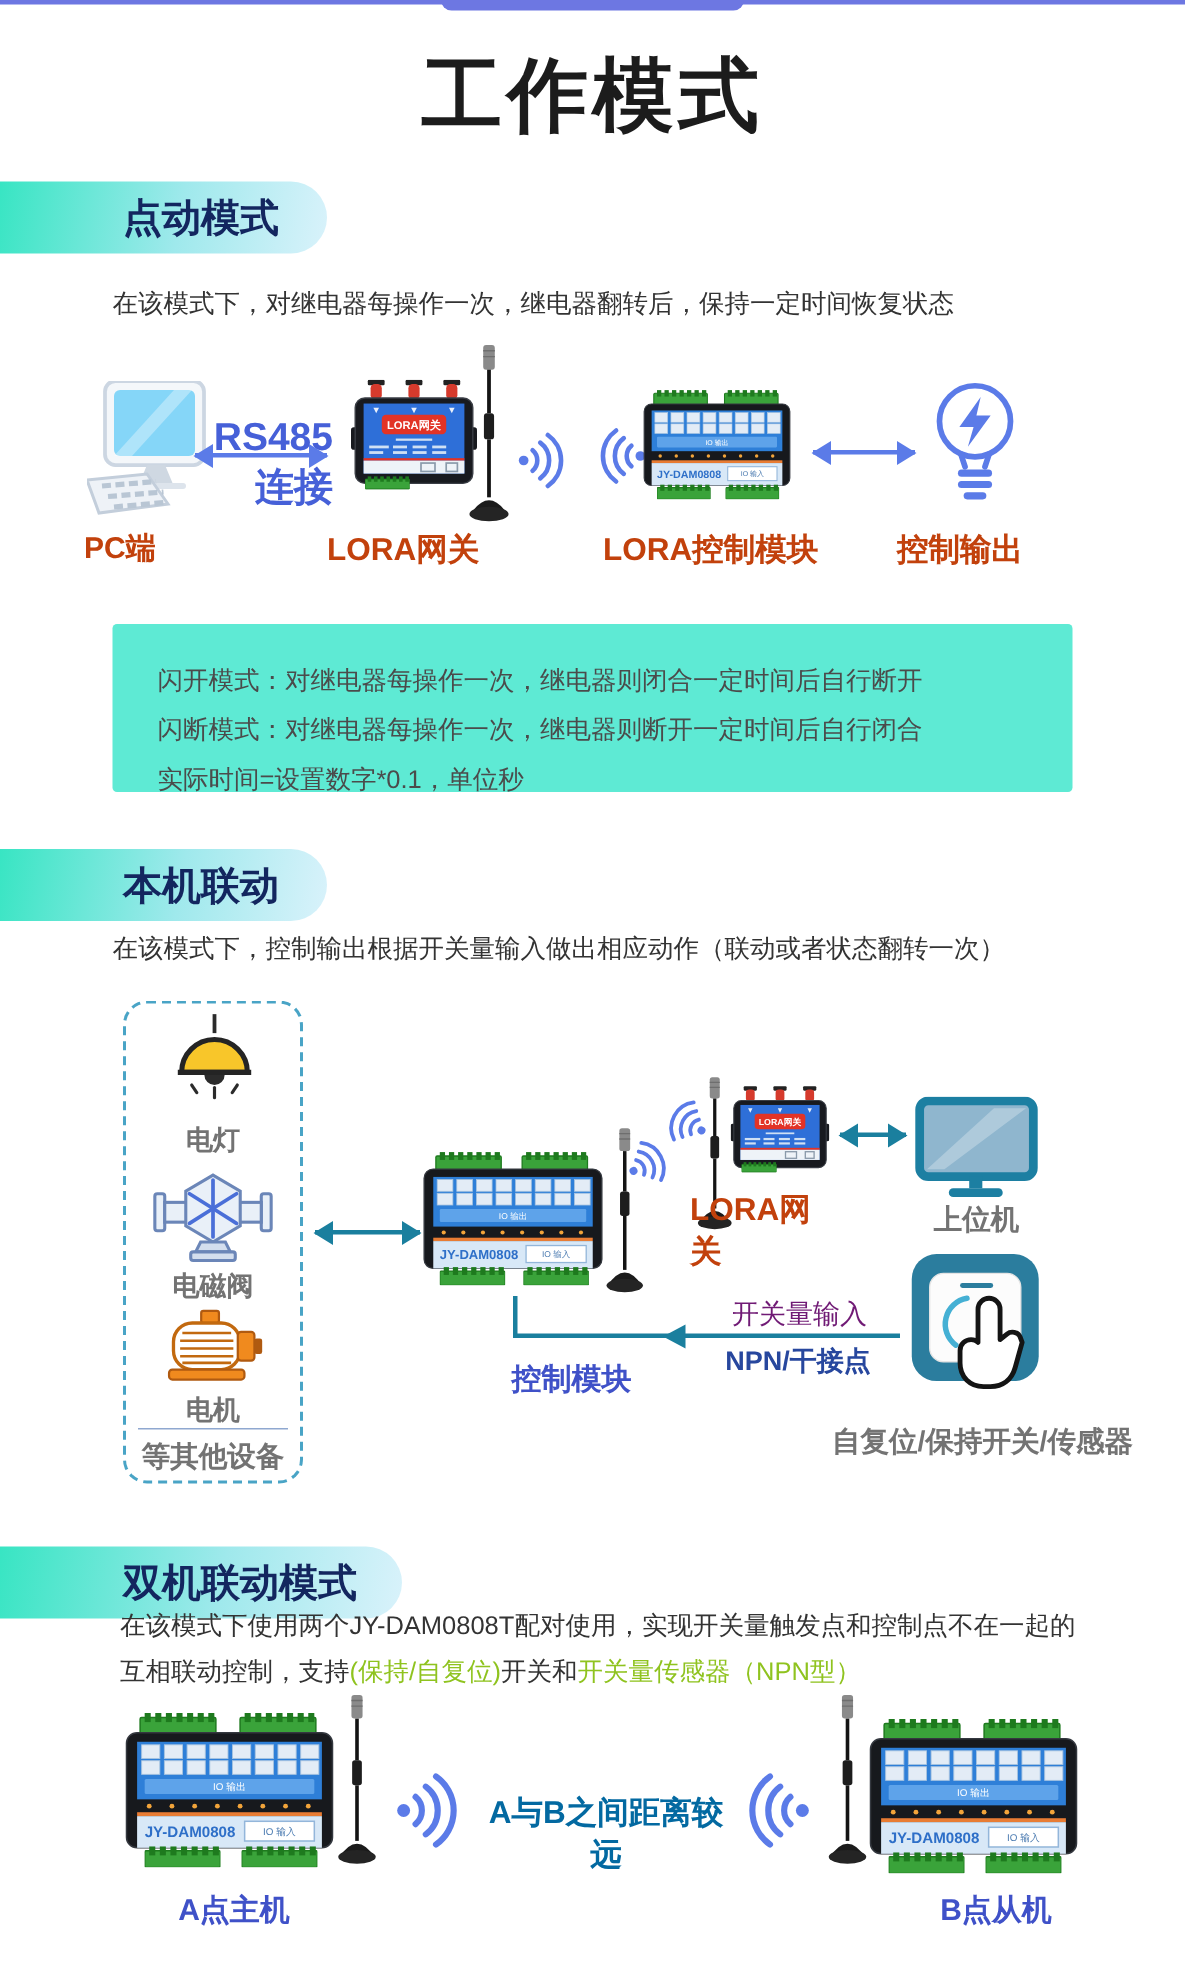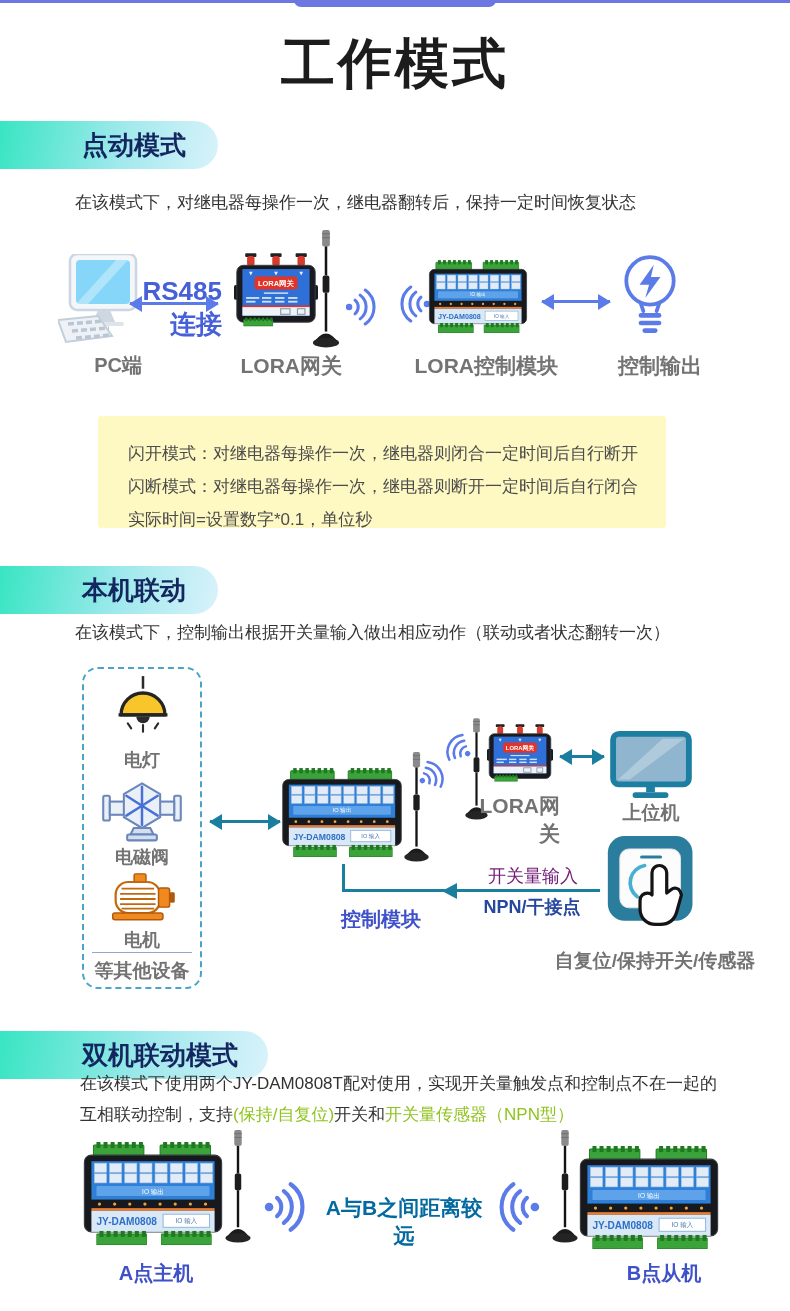--- a/index.html
+++ b/index.html
@@ -10,37 +10,37 @@
   #top-line{left:0;top:0;width:790px;height:3px;background:#6d77e2;}
   #top-tab{left:294px;top:0;width:202px;height:7px;background:#6d77e2;border-radius:0 0 8px 8px;}
   #page-title{left:0;top:28px;width:790px;text-align:center;font-size:54px;font-weight:800;
               color:#1c1c1c;letter-spacing:3px;}
   
   .badge{height:48px;border-radius:0 26px 26px 0;display:flex;align-items:center;
          padding-left:82px;box-sizing:border-box;font-size:26px;font-weight:700;color:#13265f;
          background:linear-gradient(100deg,#38e5c3 0%,#9fe9ec 55%,#d9f2fb 100%);}
   .desc{font-size:17px;color:#333;line-height:30px;}
   
-  .dlabel{text-align:right;font-weight:700;color:#737373;font-size:21px;}
+  .dlabel{text-align:left;font-weight:700;color:#c2410c;font-size:21px;}
   .dlabel-sm{text-align:center;font-weight:600;color:#737373;font-size:18px;}
   .dlabel-md{text-align:center;font-weight:600;color:#3f51c8;font-size:20px;}
   
   .darrow{position:absolute;height:3px;background-color:currentColor;}
   .darrow::before,.darrow::after{content:"";position:absolute;top:-6.5px;width:0;height:0;
       border-top:8px solid transparent;border-bottom:8px solid transparent;}
   .darrow::before{left:-1px;border-right:13px solid currentColor;}
   .darrow::after{right:-1px;border-left:13px solid currentColor;}
   .larrow{position:absolute;width:0;height:0;border-top:8px solid transparent;
       border-bottom:8px solid transparent;border-right:15px solid currentColor;color:#1a7f9e;}
   .blue{color:#5b7be8;}
   .teal{color:#1a7f9e;}
   .flipx{transform:scaleX(-1);}
   
-  #note-box{left:75px;top:416px;width:568px;height:112px;background:#fef9c3;border-radius:3px;
-            box-sizing:border-box;padding:21px 0 0 30px;margin-left:23px;}
+  #note-box{left:75px;top:416px;width:640px;height:112px;background:#5eead4;border-radius:3px;
+            box-sizing:border-box;padding:21px 0 0 30px;}
   .note-line{font-size:17px;color:#4b4b4b;line-height:33px;white-space:nowrap;}
   
   #devices-box{left:82px;top:667px;width:120px;height:322px;border:2px dashed #49a4c6;
                border-radius:16px;box-sizing:border-box;}
   #devices-divider{left:92px;top:952px;width:100px;height:0;border-top:1px solid #8fa8d0;}
   
   .conn-v{position:absolute;width:3px;background:#1a7f9e;}
   .conn-h{position:absolute;height:3px;background:#1a7f9e;}
   .di-label1{color:#701a75;font-weight:400;font-size:18px;text-align:center;}
   .di-label2{color:#27479e;font-weight:700;font-size:18px;text-align:center;}

